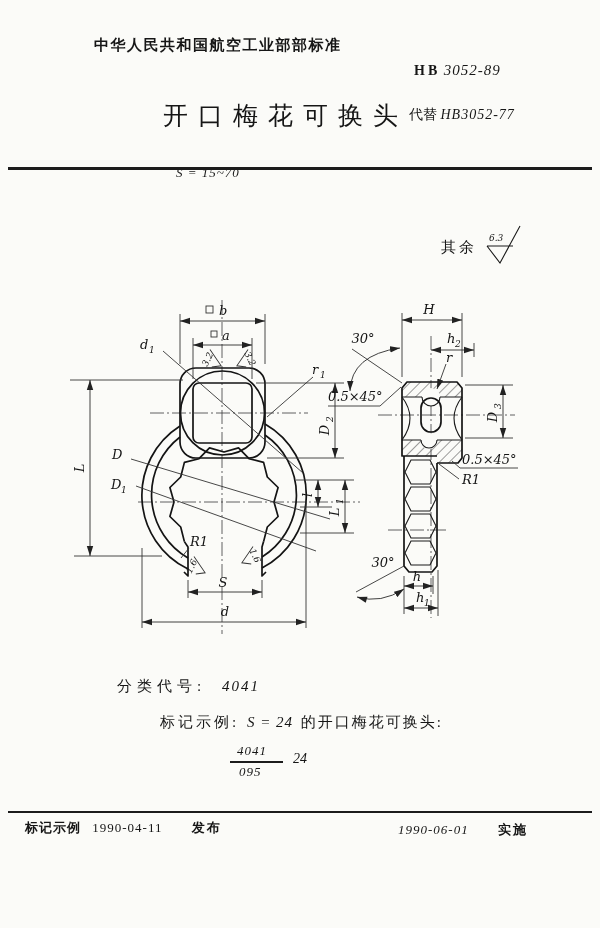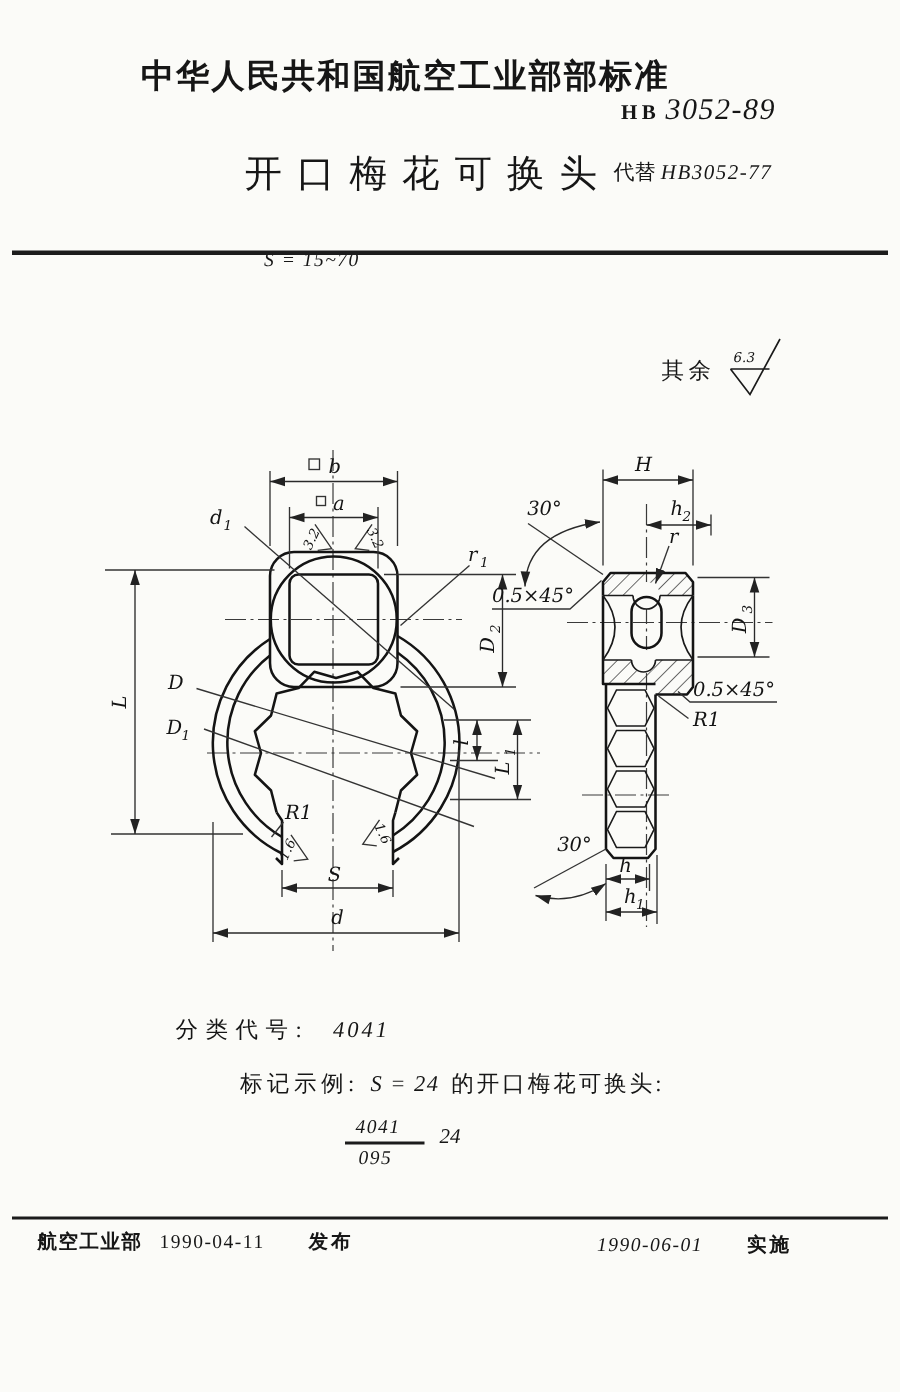--- a/index.html
+++ b/index.html
@@ -1,24 +1,24 @@
 <!DOCTYPE html>
 <html><head>
 <meta charset="utf-8">
 <style>
   html,body{margin:0;padding:0;}
   body{width:600px;height:928px;background:#fbfbf8;position:relative;overflow:hidden;
        font-family:"Liberation Serif",serif;color:#161616;}
   .abs{position:absolute;}
   
   .authority{left:94px;top:36px;font-family:"Liberation Sans",sans-serif;font-weight:700;
-             font-size:22px;letter-spacing:1.5px;}
+             font-size:15px;letter-spacing:1.5px;}
   .stdcode{left:414px;top:62px;font-size:14px;}
   .stdcode .pfx{letter-spacing:3px;font-weight:600;}
-  .stdcode .num{font-style:italic;font-size:20px;letter-spacing:1px;}
+  .stdcode .num{font-style:italic;font-size:15px;letter-spacing:1px;}
   .doctitle{left:163px;top:99px;font-size:25px;letter-spacing:10px;font-weight:500;}
   .supersedes{left:409px;top:106px;font-size:14px;}
   .supersedes .num{font-style:italic;letter-spacing:1px;text-align:center;}
   .sizerange{left:176px;top:133px;font-style:italic;font-size:13px;letter-spacing:1px;margin-top:32px;}
   .rule-top{left:8px;top:167px;width:584px;height:3px;background:#1c1c1c;}
   .qiyu{left:441px;top:238px;font-size:15px;letter-spacing:3px;}
   
   .classline{left:117px;top:677px;font-size:15px;}
   .classline .lbl{letter-spacing:5px;}
   .classline .val{font-style:italic;margin-left:12px;letter-spacing:2px;}
@@ -339,20 +339,20 @@
   <span class="expr">S = 24</span>
   <span class="sfx">的开口梅花可换头:</span>
 </div>
 <div class="abs fracnum">4041</div>
 <div class="abs fracbar"></div>
 <div class="abs fracden">095</div>
 <div class="abs fracsize">24</div>
 
 <div class="abs rule-bot"></div>
 <div class="abs foot-l">
-  <span class="org">航空工业部</span>
+  <span class="org">标记示例</span>
   <span class="date">1990-04-11</span>
   <span class="pub">发布</span>
 </div>
 <div class="abs foot-r">
   <span class="date">1990-06-01</span>
   <span class="impl">实施</span>
 </div>
 
 </body></html>

